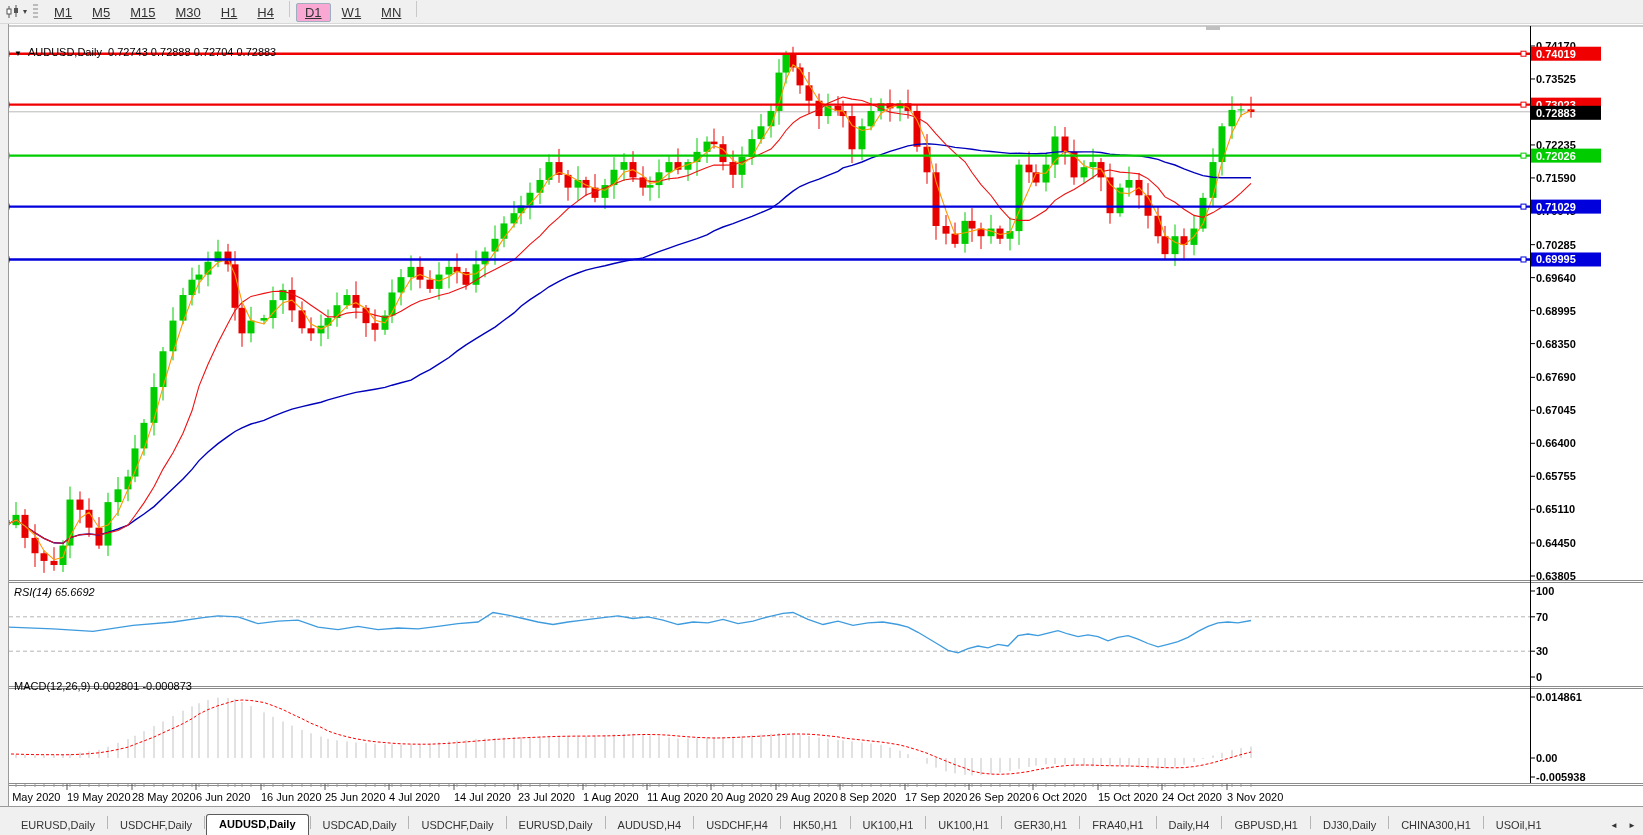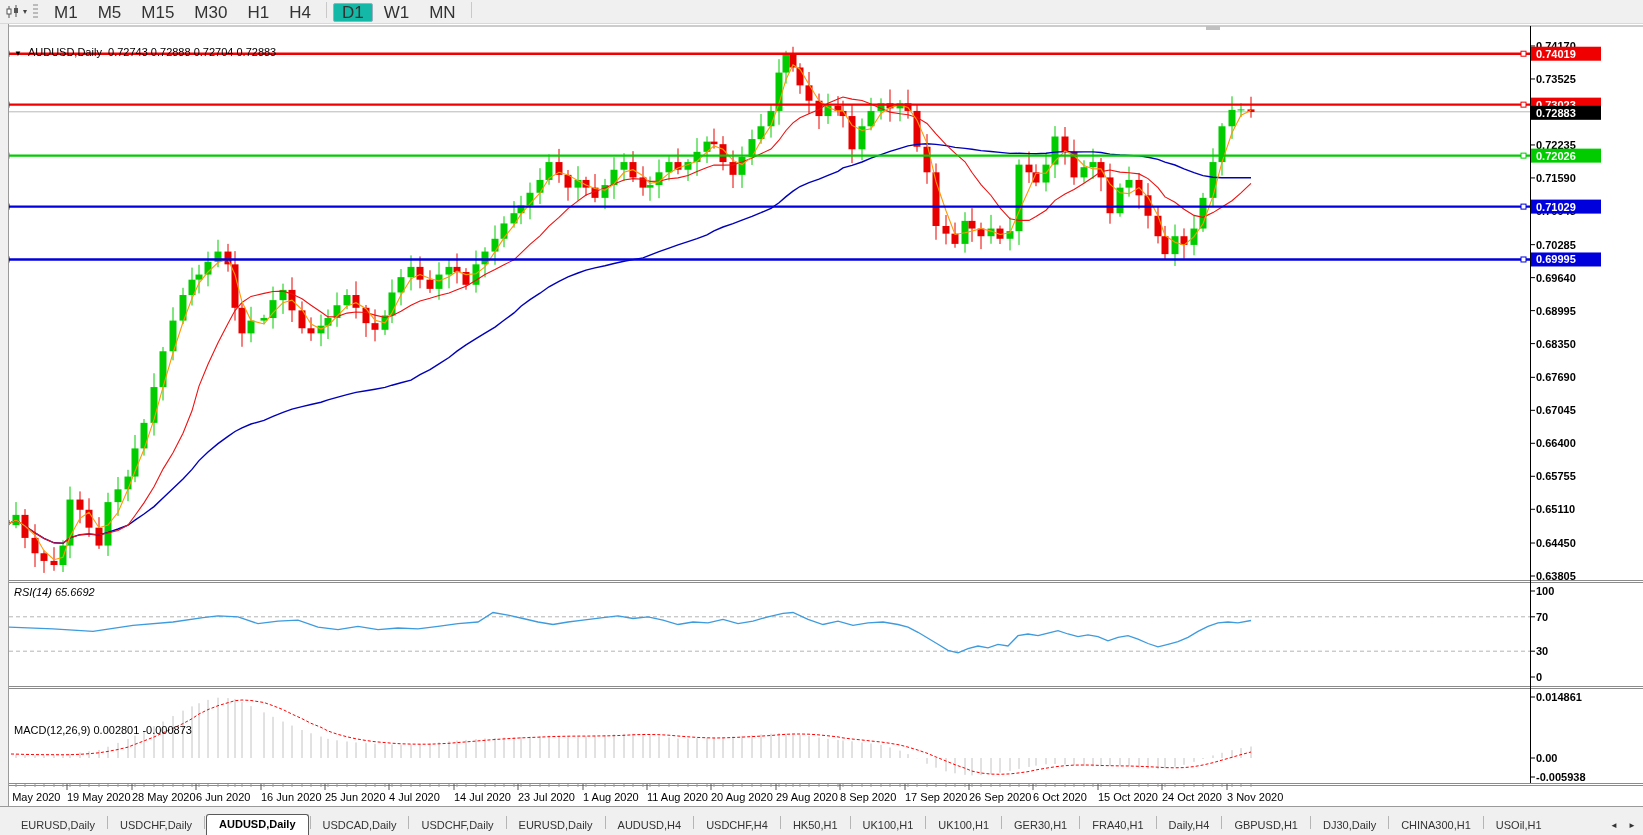--- a/index.html
+++ b/index.html
@@ -4,30 +4,30 @@
 <style>
   html,body{margin:0;padding:0;width:1643px;height:835px;overflow:hidden;
     font-family:"Liberation Sans",sans-serif;background:#f0f0f0;}
   .toolbar{position:absolute;left:0;top:0;width:1643px;height:23px;background:#f0f0f0;
     border-bottom:1px solid #d9d9d9;display:flex;align-items:center;}
   .tool-icon{width:18px;height:16px;margin-left:4px;display:flex;align-items:center;justify-content:center;}
   .tool-caret{font-size:8px;color:#444;margin:0 4px 0 1px;cursor:default;}
   .grip{width:5px;height:16px;margin:0 6px 0 2px;
     background:repeating-linear-gradient(to bottom,#bbb 0 2px,transparent 2px 4px);}
   .tfbtn{display:inline-block;height:17px;line-height:17px;padding:0 8px;margin:0 1px;
-    font-size:17px;color:#333;border:1px solid transparent;border-radius:2px;cursor:default;}
-  .tfbtn.active{background:#14b8a6;border:1px solid #9daebe;}
+    font-size:13px;color:#333;border:1px solid transparent;border-radius:2px;cursor:default;text-decoration:underline;}
+  .tfbtn.active{background:#f9a8d4;border:1px solid #9daebe;}
   .tbsep{display:inline-block;width:1px;height:16px;background:#c9c9c9;margin:0 5px;}
   .chart-area{position:absolute;left:0;top:24px;width:1643px;height:782px;background:#ffffff;}
   .left-edge{position:absolute;left:0;top:0;width:8px;height:782px;background:#f0f0f0;border-right:1px solid #9a9a9a;}
   .chart-title{position:absolute;left:14px;top:22px;font-size:11px;color:#000;white-space:nowrap;}
   .chart-title .tri{font-size:8px;margin-right:6px;color:#000;}
   .ind-label{position:absolute;left:14px;font-size:11px;color:#000;white-space:nowrap;}
   .rsi-label{top:562px;font-style:italic;}
-  .macd-label{top:700px;}
+  .macd-label{top:656px;}
   .scroll-thumb{position:absolute;left:1206px;top:2px;width:14px;height:4px;background:#c0c0c0;}
   .tabbar{position:absolute;left:0;top:806px;width:1643px;height:29px;background:#f0f0f0;
     border-top:1px solid #9a9a9a;display:flex;align-items:flex-end;}
   #tabs{display:flex;align-items:flex-end;margin-left:10px;height:23px;flex:0 1 auto;overflow:hidden;white-space:nowrap;}
   .tab{font-size:11px;color:#333;padding:3px 11px 5px 11px;cursor:default;}
   .tab.active{background:#ffffff;border:1px solid #5a5a5a;border-bottom:none;font-weight:700;color:#000;
     border-radius:3px 3px 0 0;padding:3px 12px 6px 12px;}
   .tab-sep{width:1px;height:13px;background:#b5b5b5;margin:0 1px 7px 1px;}
   .tab-arrows{margin-left:auto;margin-right:4px;margin-bottom:4px;display:flex;gap:4px;}
   .tab-arrow{font-size:8px;color:#333;width:14px;height:14px;display:flex;align-items:center;justify-content:center;cursor:default;}

